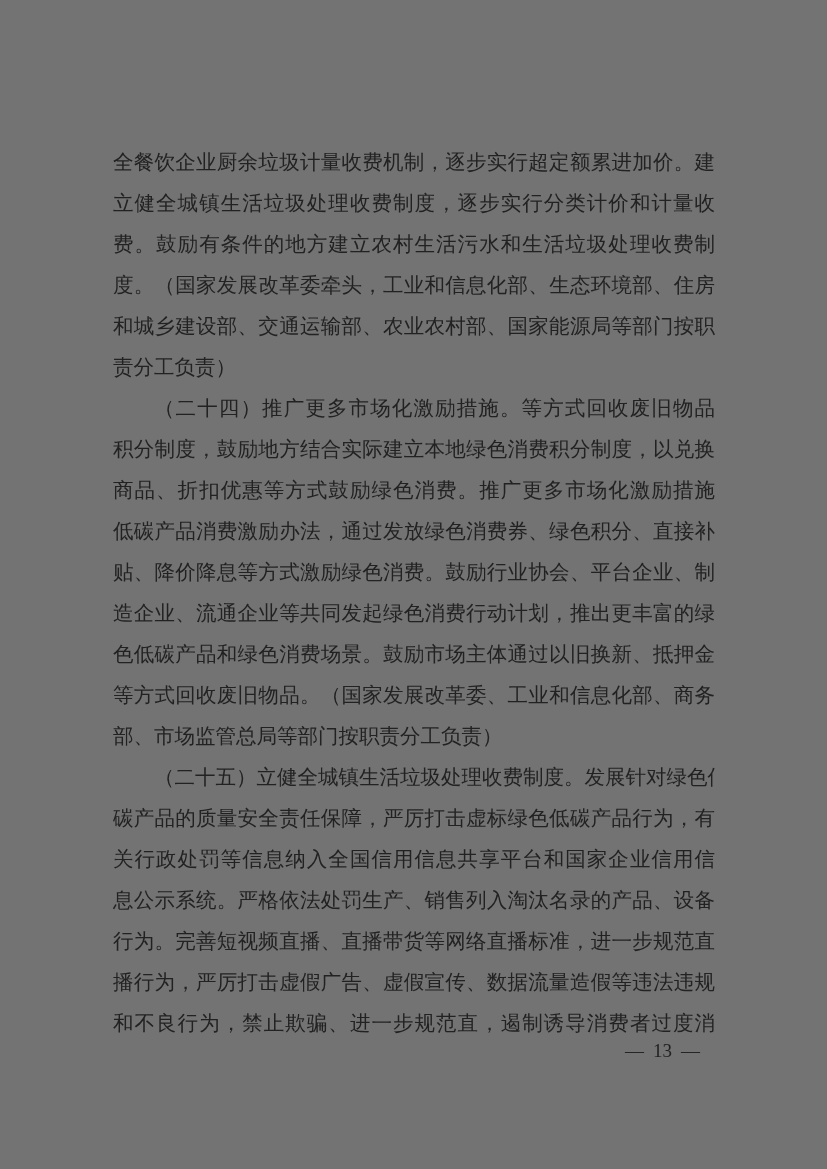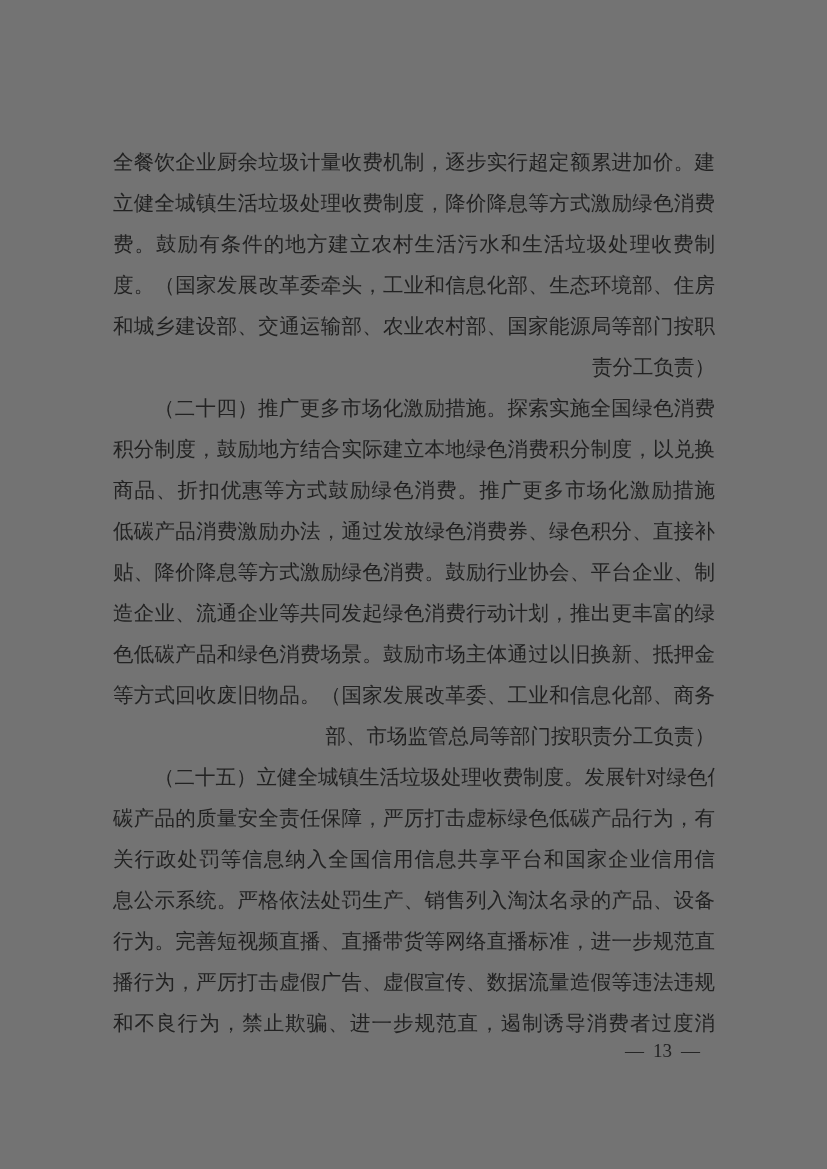--- a/index.html
+++ b/index.html
@@ -31,21 +31,21 @@
     height: 41px;
     line-height: 41px;
     text-align: justify;
     text-align-last: justify;
     text-justify: inter-character;
     overflow: hidden;
     white-space: nowrap;
   }
   .line.end {
     text-align-last: auto;
-    text-align: right;
+    text-align: left;
   }
   .line.ind {
     text-indent: 2em;
   }
   .b {
     font-weight: normal;
   }
   .footer {
     position: absolute;
     top: 1040px;
@@ -62,29 +62,29 @@
   }
 </style>
 </head>
 <body>
 
 <div class="page">
   <div class="content">
 
     <div class="para">
       <div class="line"><span>全餐饮企业厨余垃圾计量收费机制，逐步实行超定额累进加价。建</span></div>
-      <div class="line"><span>立健全城镇生活垃圾处理收费制度，降价降息等方式激励绿色消费</span></div>
+      <div class="line"><span>立健全城镇生活垃圾处理收费制度，逐步实行分类计价和计量收</span></div>
       <div class="line"><span>费。鼓励有条件的地方建立农村生活污水和生活垃圾处理收费制</span></div>
       <div class="line"><span>度。</span><span class="b">（国家发展改革委牵头，工业和信息化部、生态环境部、住房</span></div>
       <div class="line"><span class="b">和城乡建设部、交通运输部、农业农村部、国家能源局等部门按职</span></div>
       <div class="line end"><span class="b">责分工负责）</span></div>
     </div>
 
     <div class="para">
-      <div class="line ind"><span class="b">（二十四）推广更多市场化激励措施。</span><span>探索实施全国绿色消费</span></div>
+      <div class="line ind"><span class="b">（二十四）推广更多市场化激励措施。</span><span>等方式回收废旧物品</span></div>
       <div class="line"><span>积分制度，鼓励地方结合实际建立本地绿色消费积分制度，以兑换</span></div>
       <div class="line"><span>商品、折扣优惠等方式鼓励绿色消费。推广更多市场化激励措施</span></div>
       <div class="line"><span>低碳产品消费激励办法，通过发放绿色消费券、绿色积分、直接补</span></div>
       <div class="line"><span>贴、降价降息等方式激励绿色消费。鼓励行业协会、平台企业、制</span></div>
       <div class="line"><span>造企业、流通企业等共同发起绿色消费行动计划，推出更丰富的绿</span></div>
       <div class="line"><span>色低碳产品和绿色消费场景。鼓励市场主体通过以旧换新、抵押金</span></div>
       <div class="line"><span>等方式回收废旧物品。</span><span class="b">（国家发展改革委、工业和信息化部、商务</span></div>
       <div class="line end"><span class="b">部、市场监管总局等部门按职责分工负责）</span></div>
     </div>
 

